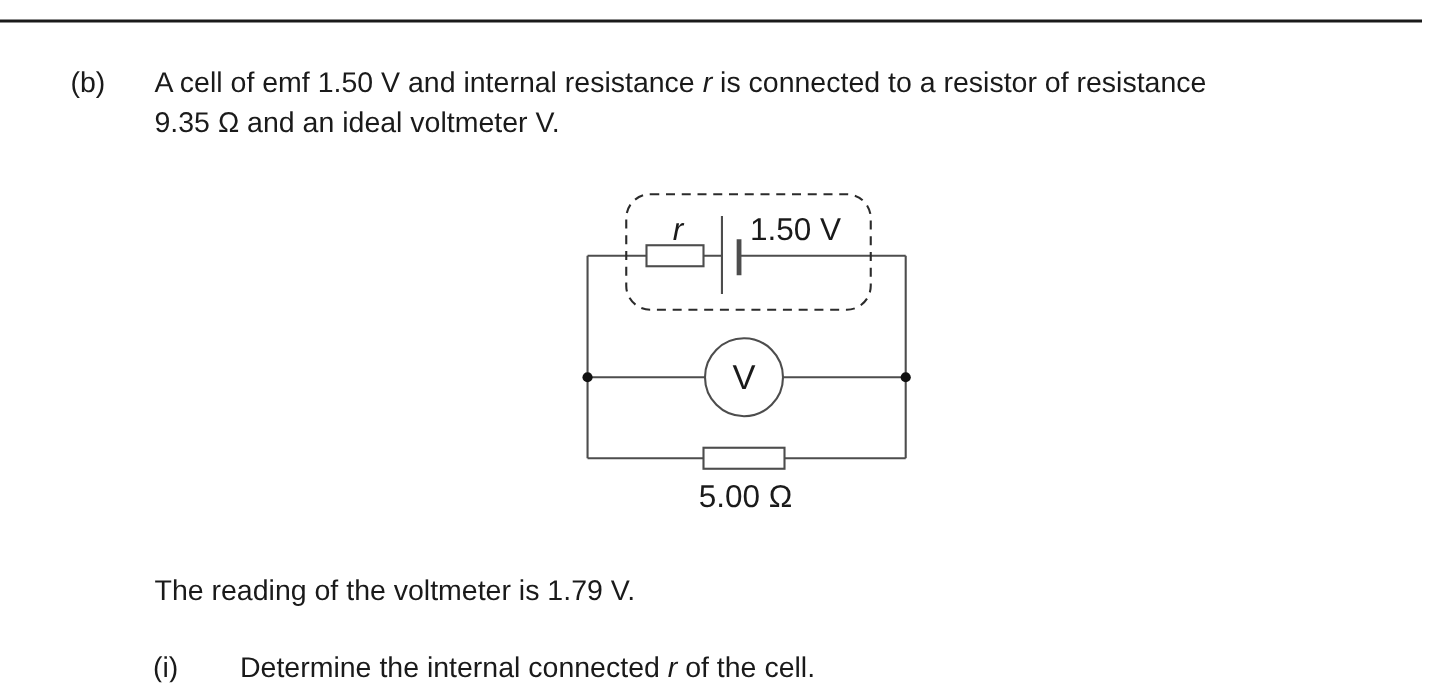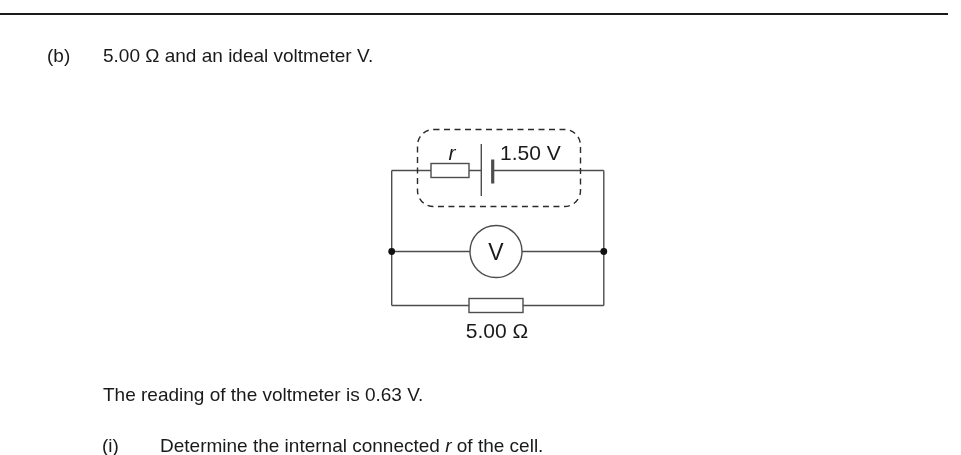--- a/index.html
+++ b/index.html
@@ -57,21 +57,22 @@
 </head>
 <body>
 
 <div id="canvas">
 
   <div id="top-rule" class="abs"></div>
 
   <div id="q-label" class="abs bodytext">(b)</div>
 
   <div id="q-body" class="abs bodytext">
-    <div>5.00 Ω and an ideal voltmeter V.</div>
+    <div><span>A cell of emf 1.50 V and internal resistance </span><i class="var">r</i><span> is connected to a resistor of resistance</span></div>
+    <div>9.35 Ω and an ideal voltmeter V.</div>
   </div>
 
   <svg id="circuit-svg" class="abs" width="240" height="224" viewBox="380 124 240 224">
 
     <path class="wire" d="M391.7,170.5 H481"></path>
     <path class="wire" d="M492.7,170.5 H603.8"></path>
     <path class="wire" d="M391.7,170.5 V305.5"></path>
     <path class="wire" d="M603.8,170.5 V305.5"></path>
     <path class="wire" d="M391.7,251.5 H603.8"></path>
     <path class="wire" d="M391.7,305.5 H603.8"></path>
@@ -88,19 +89,19 @@
     <circle class="component" cx="496" cy="251.5" r="26"></circle>
     <text class="meter-label" x="496" y="259.5" text-anchor="middle">V</text>
 
     <circle class="junction" cx="391.7" cy="251.5" r="3.4"></circle>
     <circle class="junction" cx="603.8" cy="251.5" r="3.4"></circle>
 
     <rect class="component" x="469" y="298.5" width="54" height="14"></rect>
     <text class="circ-label" x="497" y="338" text-anchor="middle">5.00 Ω</text>
   </svg>
 
-  <div id="reading-line" class="abs bodytext">The reading of the voltmeter is 0.63 V.</div>
+  <div id="reading-line" class="abs bodytext">The reading of the voltmeter is 1.79 V.</div>
 
   <div id="sub-label" class="abs bodytext">(i)</div>
 
   <div id="sub-text" class="abs bodytext"><span>Determine the internal connected </span><i class="var">r</i><span> of the cell.</span></div>
 
 </div>
 
 </body></html>

